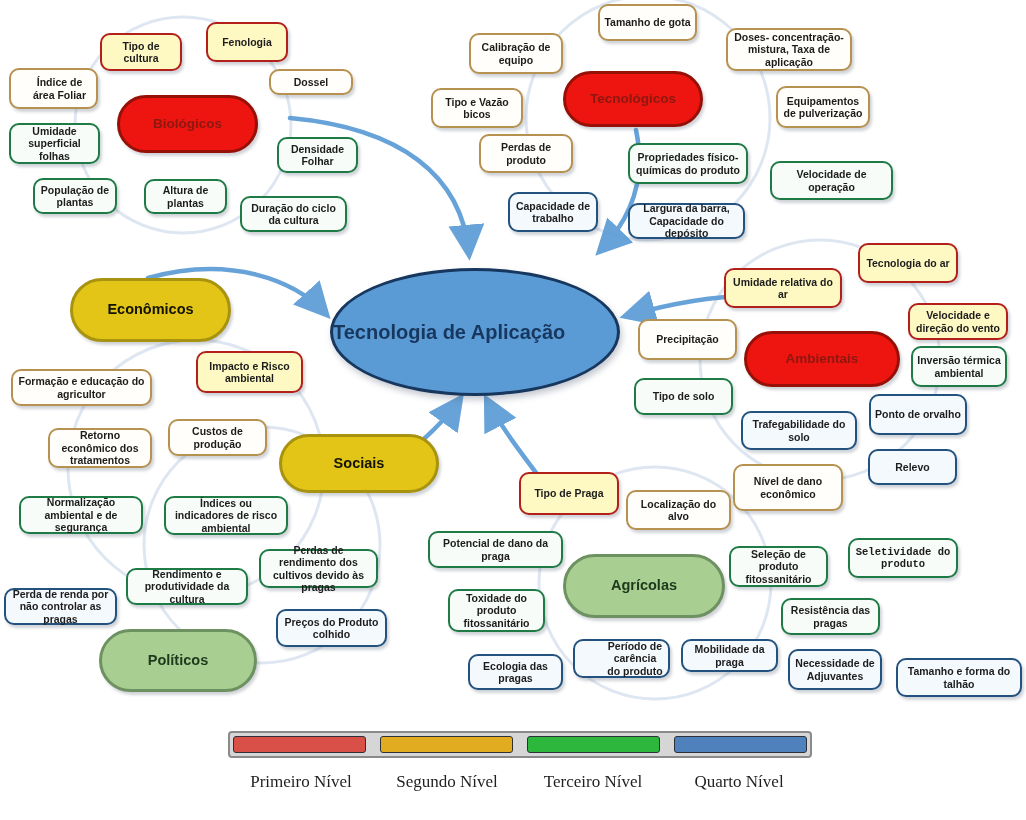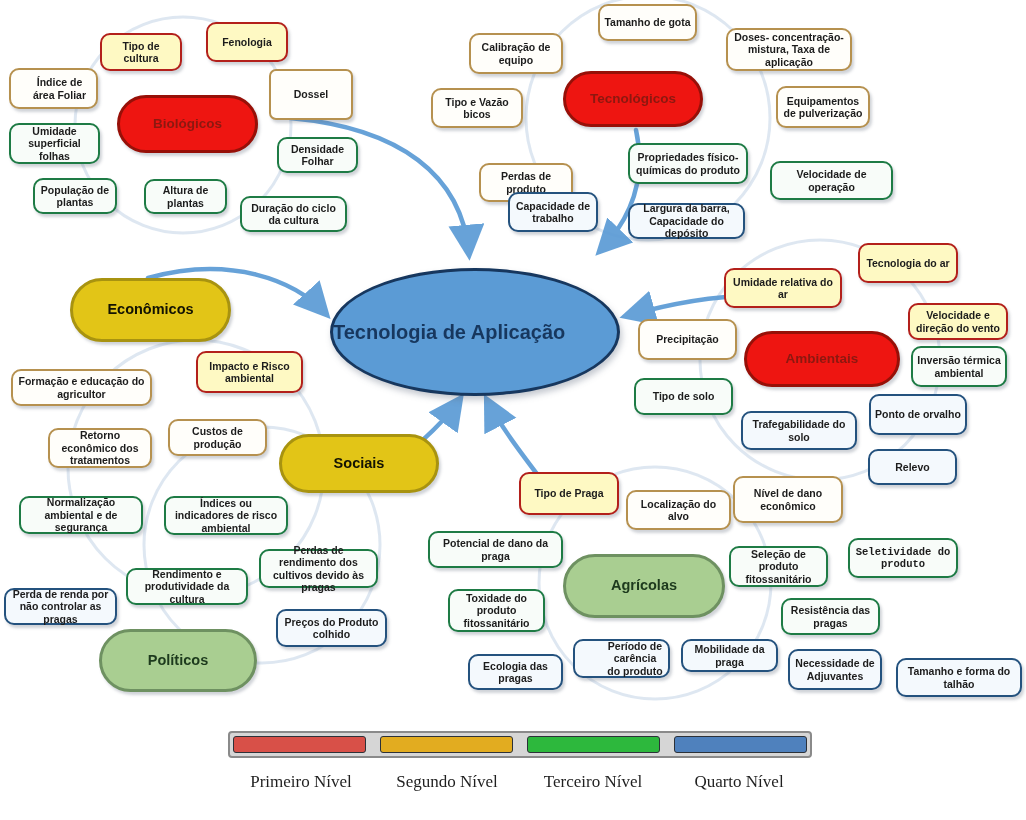--- a/index.html
+++ b/index.html
@@ -77,21 +77,21 @@
       </div>
       <div class="node level1" style="left: 100px; top: 33px; width: 82px; height: 38px;">
         <span class="node-label">Tipo de cultura</span>
       </div>
       <div class="node level1" style="left: 206px; top: 22px; width: 82px; height: 40px;">
         <span class="node-label">Fenologia</span>
       </div>
       <div class="node level2" style="left: 9px; top: 68px; width: 89px; height: 41px; padding-left: 16px;">
         <span class="node-label">Índice de área Foliar</span>
       </div>
-      <div class="node level2" style="left: 269px; top: 69px; width: 84px; height: 51px; border-radius: 7px;">
+      <div class="node level2" style="left: 269px; top: 69px; width: 84px; height: 26px;">
         <span class="node-label">Dossel</span>
       </div>
       <div class="node level3" style="left: 9px; top: 123px; width: 91px; height: 41px;">
         <span class="node-label">Umidade superficial folhas</span>
       </div>
       <div class="node level3" style="left: 277px; top: 137px; width: 81px; height: 36px;">
         <span class="node-label">Densidade Folhar</span>
       </div>
       <div class="node level3" style="left: 33px; top: 178px; width: 84px; height: 36px;">
         <span class="node-label">População de plantas</span>
@@ -113,21 +113,21 @@
       </div>
       <div class="node level2" style="left: 726px; top: 28px; width: 126px; height: 43px;">
         <span class="node-label">Doses- concentração-mistura, Taxa de aplicação</span>
       </div>
       <div class="node level2" style="left: 431px; top: 88px; width: 92px; height: 40px;">
         <span class="node-label">Tipo e Vazão bicos</span>
       </div>
       <div class="node level2" style="left: 776px; top: 86px; width: 94px; height: 42px;">
         <span class="node-label">Equipamentos de pulverização</span>
       </div>
-      <div class="node level2" style="left: 479px; top: 134px; width: 94px; height: 39px; margin-top: 29px;">
+      <div class="node level2" style="left: 479px; top: 134px; width: 94px; height: 39px;">
         <span class="node-label">Perdas de produto</span>
       </div>
       <div class="node level3" style="left: 628px; top: 143px; width: 120px; height: 41px;">
         <span class="node-label">Propriedades físico-químicas do produto</span>
       </div>
       <div class="node level3" style="left: 770px; top: 161px; width: 123px; height: 39px;">
         <span class="node-label">Velocidade de operação</span>
       </div>
       <div class="node level4" style="left: 508px; top: 192px; width: 90px; height: 40px;">
         <span class="node-label">Capacidade de trabalho</span>
@@ -206,21 +206,21 @@
       </div>
       <div class="node main-green" style="left: 563px; top: 554px; width: 162px; height: 64px;">
         <span class="node-label">Agrícolas</span>
       </div>
       <div class="node level1" style="left: 519px; top: 472px; width: 100px; height: 43px;">
         <span class="node-label">Tipo de Praga</span>
       </div>
       <div class="node level2" style="left: 626px; top: 490px; width: 105px; height: 40px;">
         <span class="node-label">Localização do alvo</span>
       </div>
-      <div class="node level2" style="left: 733px; top: 476px; width: 110px; height: 47px;">
+      <div class="node level2" style="left: 733px; top: 464px; width: 110px; height: 47px;">
         <span class="node-label">Nível de dano econômico</span>
       </div>
       <div class="node level3" style="left: 428px; top: 531px; width: 135px; height: 37px;">
         <span class="node-label">Potencial de dano da praga</span>
       </div>
       <div class="node level3" style="left: 729px; top: 546px; width: 99px; height: 41px;">
         <span class="node-label">Seleção de produto fitossanitário</span>
       </div>
       <div class="node level3" style="left: 848px; top: 538px; width: 110px; height: 40px; font-family: Liberation Mono, monospace;">
         <span class="node-label">Seletividade do produto</span>

